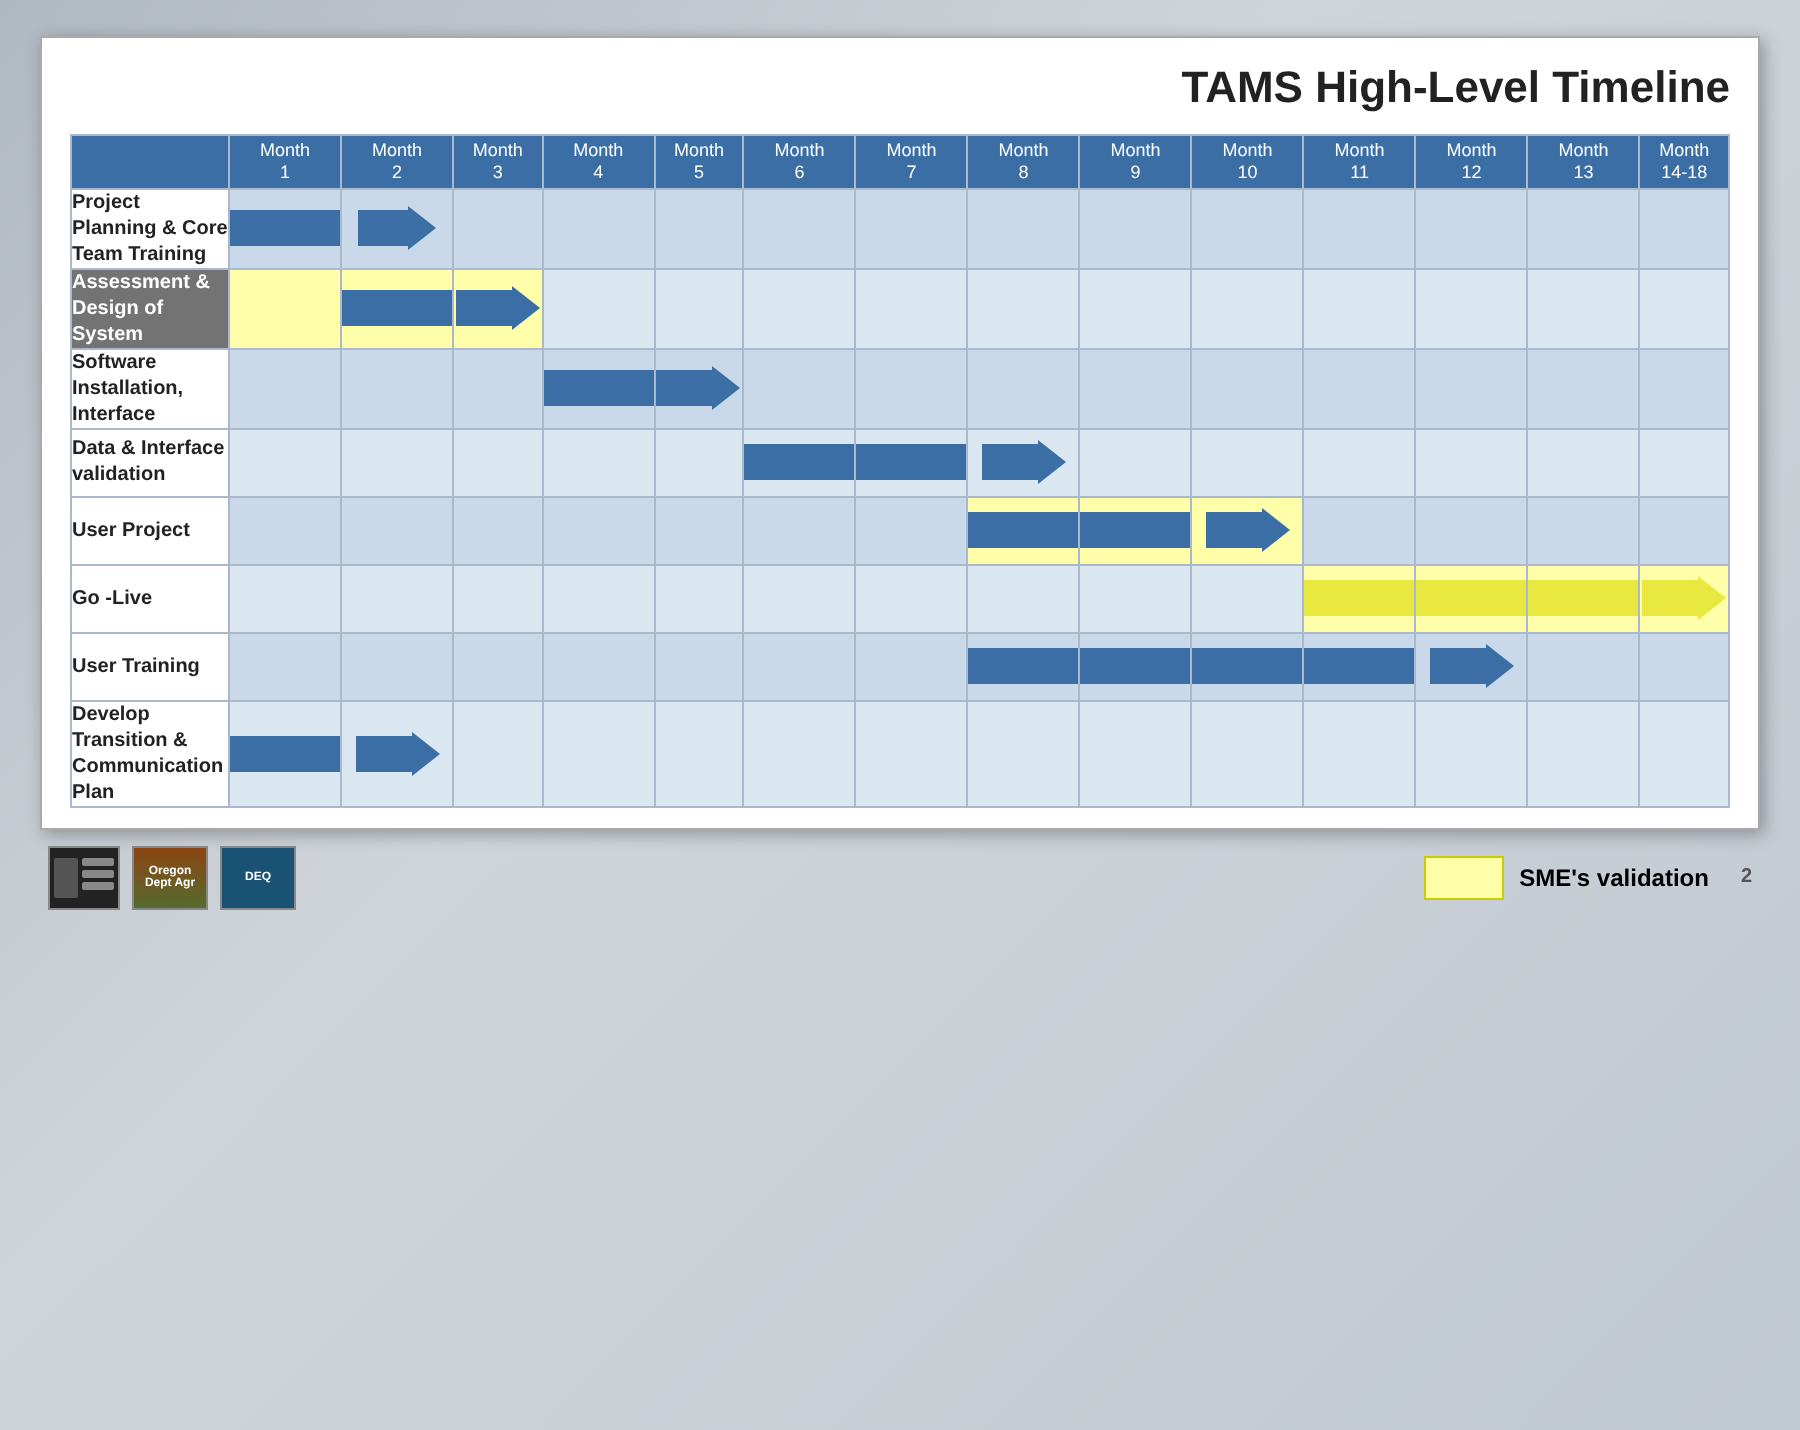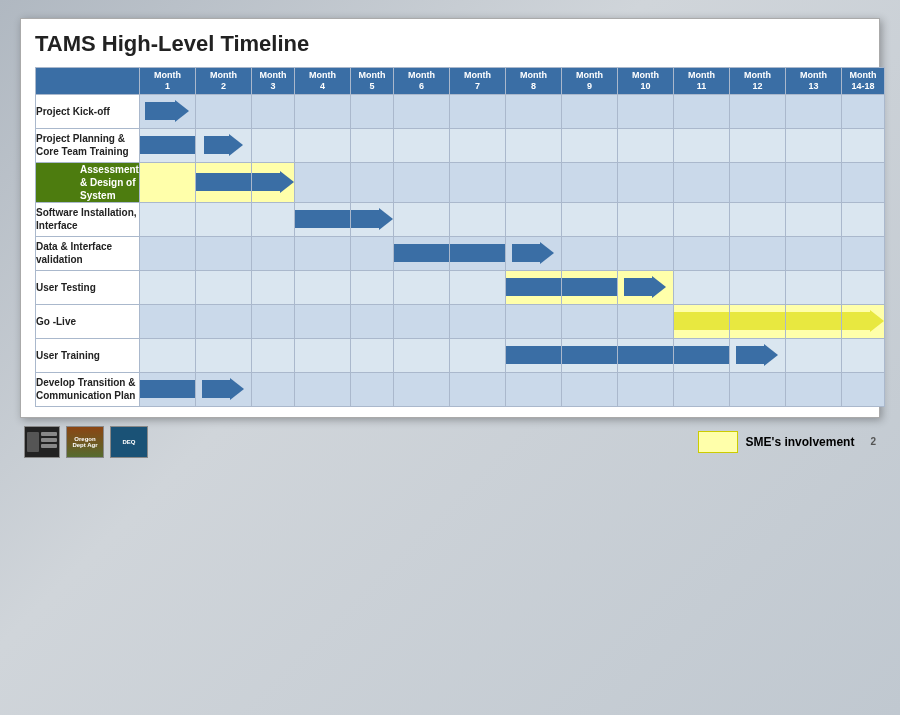--- a/index.html
+++ b/index.html
@@ -16,64 +16,63 @@
     }
     .slide-container {
       width: 860px;
       margin: 18px auto 0;
       background: white;
       border: 1px solid #aaa;
       box-shadow: 2px 2px 8px rgba(0,0,0,0.3);
       padding: 12px 14px 10px;
     }
     .slide-title {
-      text-align: left;
+      text-align: right;
       font-size: 22px;
       font-weight: bold;
       color: #222;
       margin-bottom: 10px;
     }
     .gantt-table {
       width: 100%;
       border-collapse: collapse;
       font-size: 10px;
     }
     .gantt-table th, .gantt-table td {
       border: 1px solid #aab8cc;
       padding: 0;
     }
     
     .header-row th {
       background-color: #3a6ea5;
       color: white;
       text-align: center;
       font-size: 9px;
-      font-weight: bold;
+      font-weight: normal;
       padding: 2px 1px;
       line-height: 1.2;
     }
     .header-row th.task-col {
       background-color: #3a6ea5;
       width: 90px;
     }
     
     .task-label {
       background-color: white;
       padding: 4px 5px;
       font-size: 10px;
       font-weight: bold;
       color: #222;
       vertical-align: middle;
       width: 90px;
       line-height: 1.3;
     }
     .task-label.highlight {
-      background-color: #4d7c0f;
+      background-color: #737373;
       color: white;
-      padding-left: 44px;
     }
     
     .timeline-cell {
       background-color: #cad9ea;
       height: 34px;
       width: 52px;
       text-align: center;
       vertical-align: middle;
       position: relative;
     }
@@ -188,45 +187,20 @@
         <th>Month<br>9</th>
         <th>Month<br>10</th>
         <th>Month<br>11</th>
         <th>Month<br>12</th>
         <th>Month<br>13</th>
         <th>Month<br>14-18</th>
       </tr>
     </thead>
     <tbody>
 
-      <tr>
-        <td class="task-label">Project Kick-off</td>
-        <td class="timeline-cell">
-
-          <div class="arrow-container">
-            <div class="arrow">
-              <div class="arrow-body" style="width:30px;"></div>
-              <div class="arrow-head"></div>
-            </div>
-          </div>
-        </td>
-        <td class="timeline-cell"></td>
-        <td class="timeline-cell"></td>
-        <td class="timeline-cell"></td>
-        <td class="timeline-cell"></td>
-        <td class="timeline-cell"></td>
-        <td class="timeline-cell"></td>
-        <td class="timeline-cell"></td>
-        <td class="timeline-cell"></td>
-        <td class="timeline-cell"></td>
-        <td class="timeline-cell"></td>
-        <td class="timeline-cell"></td>
-        <td class="timeline-cell"></td>
-        <td class="timeline-cell"></td>
-      </tr>
 
       <tr>
         <td class="task-label">Project Planning &amp; Core Team Training</td>
         <td class="timeline-cell">
           <div class="arrow-container">
             <div class="arrow">
               <div class="arrow-body" style="width:55px;"></div>
             </div>
           </div>
         </td>
@@ -345,21 +319,21 @@
         </td>
         <td class="timeline-cell"></td>
         <td class="timeline-cell"></td>
         <td class="timeline-cell"></td>
         <td class="timeline-cell"></td>
         <td class="timeline-cell"></td>
         <td class="timeline-cell"></td>
       </tr>
 
       <tr>
-        <td class="task-label">User Testing</td>
+        <td class="task-label">User Project</td>
         <td class="timeline-cell"></td>
         <td class="timeline-cell"></td>
         <td class="timeline-cell"></td>
         <td class="timeline-cell"></td>
         <td class="timeline-cell"></td>
         <td class="timeline-cell"></td>
         <td class="timeline-cell"></td>
         <td class="timeline-cell" style="background-color:#ffffaa;">
           <div class="arrow-container">
             <div class="arrow">
@@ -526,16 +500,16 @@
     </div>
     <div class="logo-box logo-oregon" style="font-size:6px; color:white; text-align:center; padding:2px;">
       Oregon<br>Dept Agr
     </div>
     <div class="logo-box logo-dep" style="font-size:6px; color:white; text-align:center; padding:2px;">
       DEQ
     </div>
   </div>
   <div class="legend">
     <div class="legend-box"></div>
-    <span>SME's involvement</span>
+    <span>SME's validation</span>
     <span class="page-num">2</span>
   </div>
 </div>
 
 </body></html>

